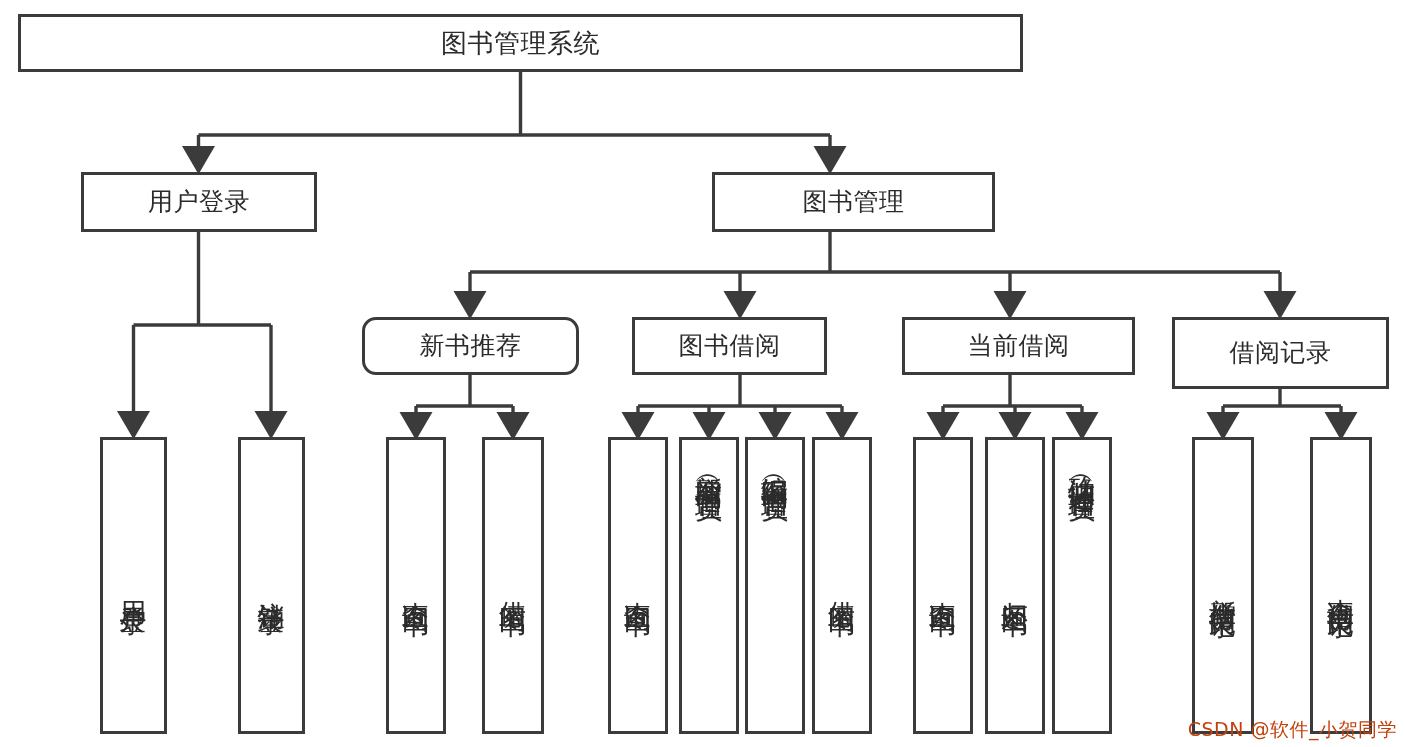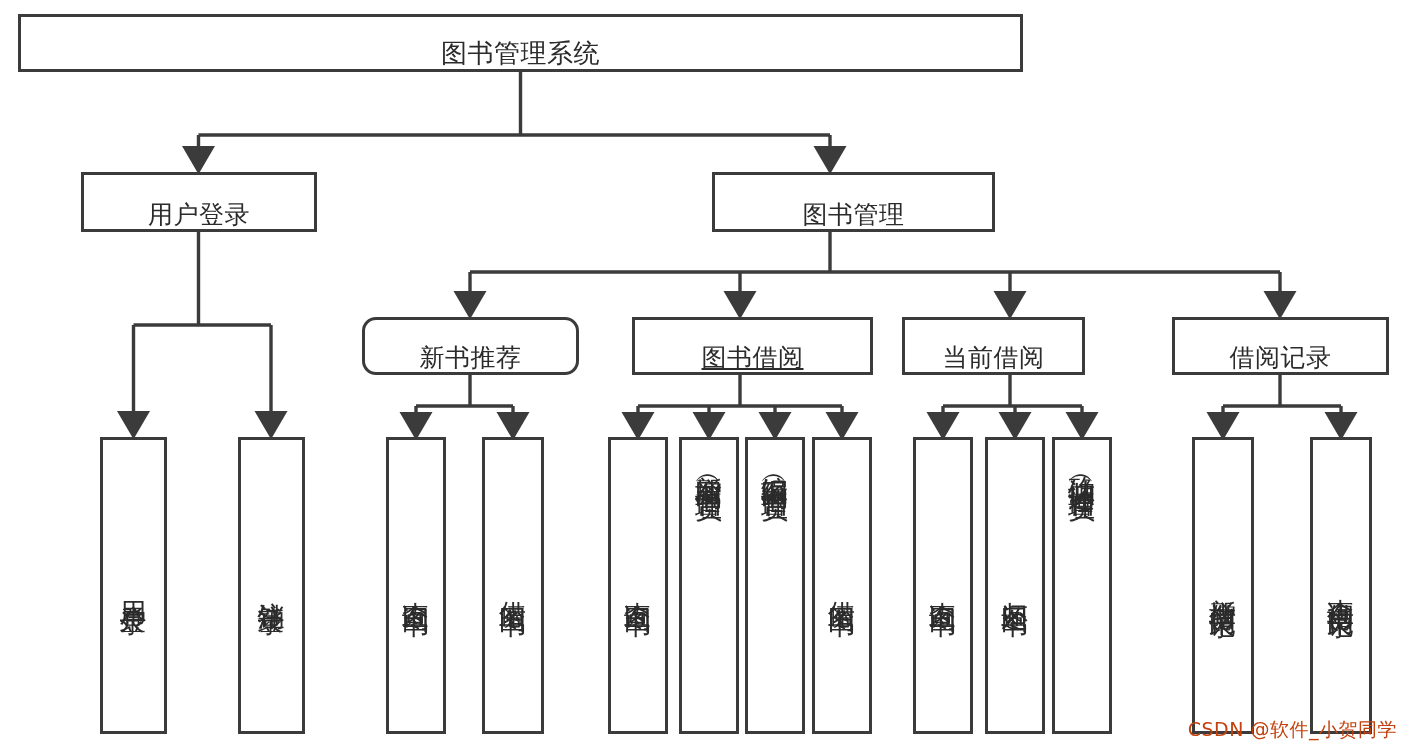--- a/index.html
+++ b/index.html
@@ -24,21 +24,21 @@
     width: 1405px;
     height: 747px;
     pointer-events: none;
   }
   .node {
     position: absolute;
     box-sizing: border-box;
     border: 3px solid #3b3b3b;
     background: #ffffff;
     display: flex;
-    align-items: flex-end;
+    align-items: center;
     justify-content: center;
     color: #2b2b2b;
   }
   .node .label {
     display: block;
     line-height: 1.18;
     letter-spacing: 0.5px;
     white-space: nowrap;
   }
   
@@ -138,27 +138,27 @@
   <div class="node horiz" style="left:81px; top:172px; width:236px; height:60px;">
     <span class="label">用户登录</span>
   </div>
   <div class="node horiz" style="left:712px; top:172px; width:283px; height:60px;">
     <span class="label">图书管理</span>
   </div>
 
   <div class="node horiz" style="left:362px; top:317px; width:217px; height:58px;border-radius:14px;">
     <span class="label">新书推荐</span>
   </div>
-  <div class="node horiz" style="left:632px; top:317px; width:241px; height:58px;text-decoration:underline;">
+  <div class="node horiz" style="left:632px; top:317px; width:195px; height:58px;">
     <span class="label">图书借阅</span>
   </div>
-  <div class="node horiz" style="left:902px; top:317px; width:183px; height:58px;">
+  <div class="node horiz" style="left:902px; top:317px; width:233px; height:58px;">
     <span class="label">当前借阅</span>
   </div>
-  <div class="node horiz" style="left:1172px; top:317px; width:217px; height:58px;">
+  <div class="node horiz" style="left:1172px; top:317px; width:217px; height:72px;">
     <span class="label">借阅记录</span>
   </div>
 
   <div class="node vert centered" style="left:100px; top:437px; width:67px; height:297px;">
     <span class="label">用户登录</span>
   </div>
   <div class="node vert centered" style="left:238px; top:437px; width:67px; height:297px;">
     <span class="label">注销登录</span>
   </div>
   <div class="node vert centered" style="left:386px; top:437px; width:60px; height:297px;">

